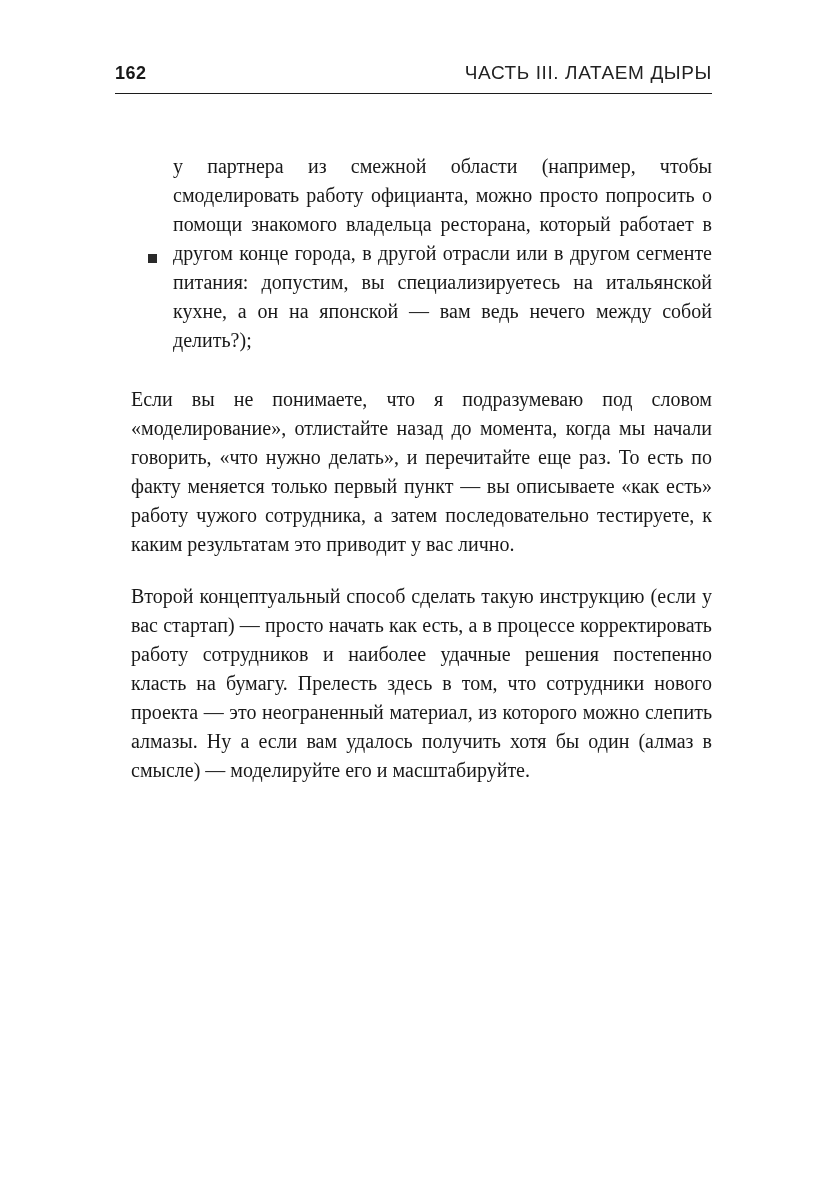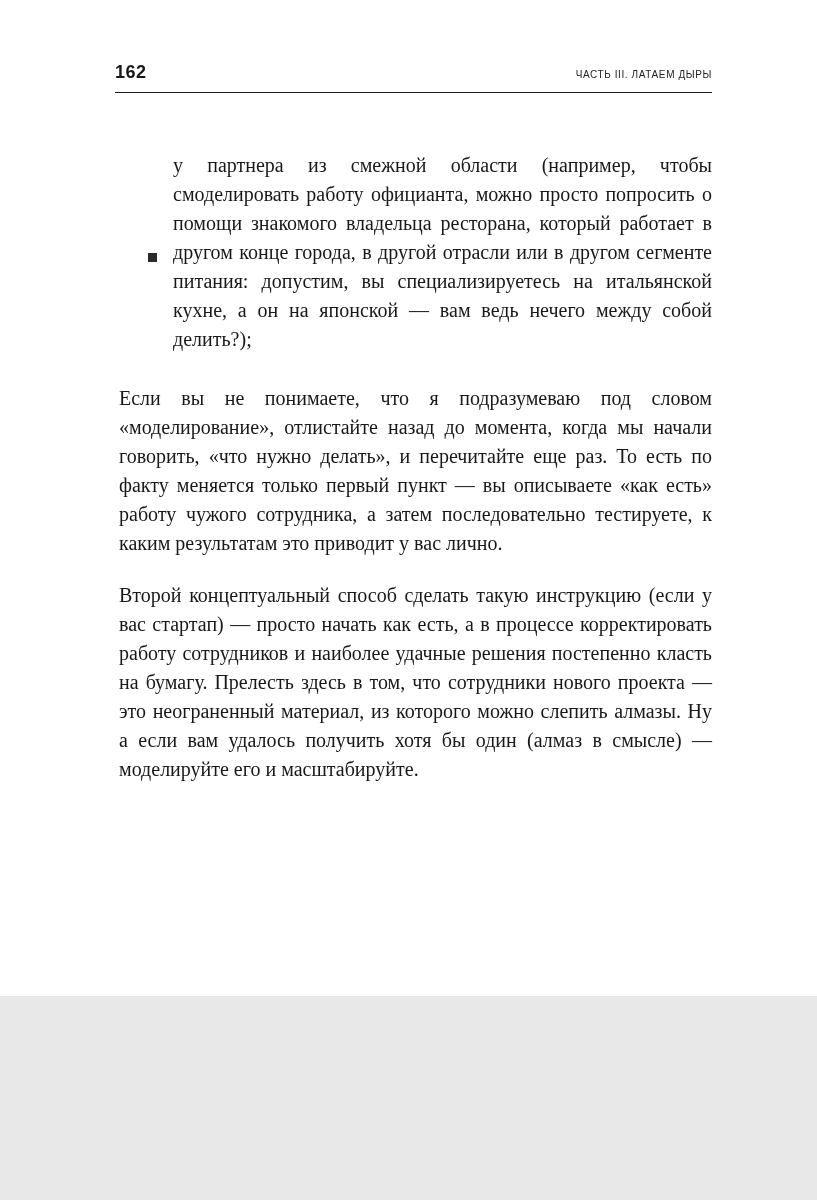--- a/index.html
+++ b/index.html
@@ -3,21 +3,21 @@
 <meta charset="utf-8">
 <style>
   html, body {
     margin: 0;
     padding: 0;
     background: #e8e8e8;
   }
   .page {
     position: relative;
     width: 817px;
-    height: 996px;
+    height: 1200px;
     margin: 0 auto;
     background: #ffffff;
     box-sizing: border-box;
     padding: 62px 105px 16px 115px;
     font-family: "Liberation Serif", "DejaVu Serif", serif;
     color: #181818;
     overflow: hidden;
   }
   .page-header {
     display: flex;
@@ -26,21 +26,21 @@
     font-family: "Liberation Sans", "DejaVu Sans", sans-serif;
     padding-bottom: 9px;
     border-bottom: 1.5px solid #1c1c1c;
   }
   .page-number {
     font-size: 18px;
     font-weight: 700;
     letter-spacing: 0.5px;
   }
   .running-head {
-    font-size: 10px;
+    font-size: 19px;
     font-weight: 500;
     letter-spacing: 0.6px;
     color: #222222;
   }
   .page-body {
     margin-top: 58px;
     font-size: 20px;
     line-height: 29px;
     text-align: justify;
   }
@@ -61,21 +61,21 @@
     flex: none;
     width: 9px;
     height: 9px;
     background: #2a2a2a;
     margin: 10px 16px 0 0;
   }
   .li-text {
     flex: 1 1 auto;
   }
   p.paragraph {
-    margin: 0 0 23px 4px;
+    margin: 0 0 23px 16px;
   }
 </style>
 </head>
 <body>
 
 <div class="page">
 
   <header class="page-header">
     <span class="page-number">162</span>
     <span class="running-head">ЧАСТЬ III. ЛАТАЕМ ДЫРЫ</span>

